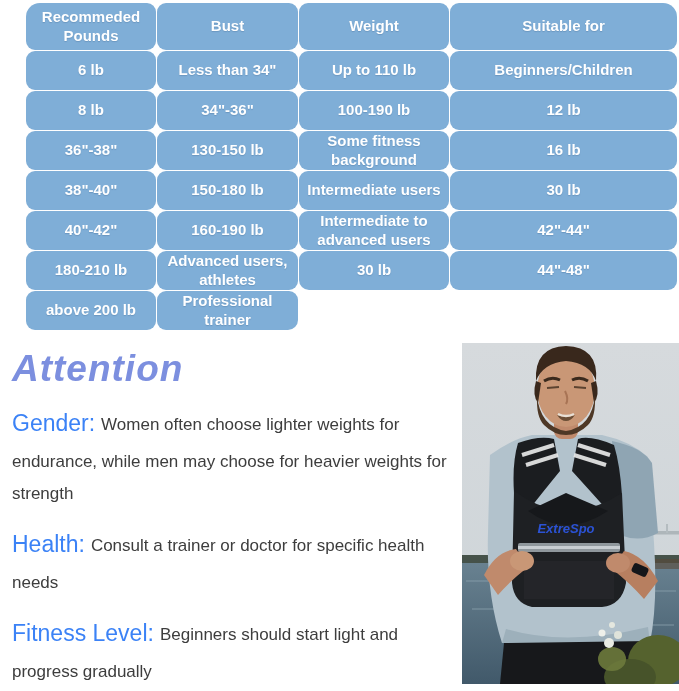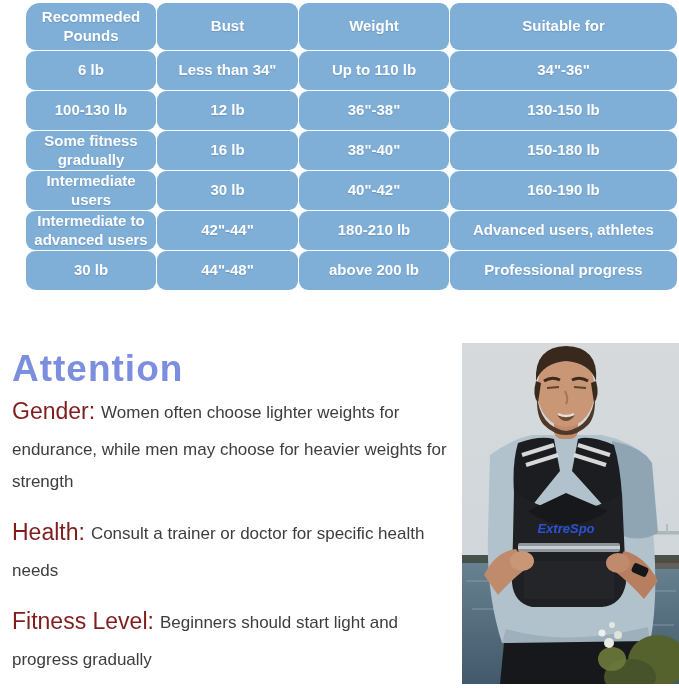--- a/index.html
+++ b/index.html
@@ -38,27 +38,29 @@
   .cell.bl { border-bottom-left-radius:10px; }
   .cell.br { border-bottom-right-radius:10px; }
 
   
   .content {
     position:absolute; left:12px; top:348px; width:448px;
   }
   .attention-heading {
     font-size:37px;
     font-weight:bold;
+    font-style:italic;
     color:#7C8FDF;
     letter-spacing:1px;
+    margin-bottom:12px;
   }
   .para { margin-bottom:13px; font-size:17px; color:#3d3d3d; line-height:1.9; }
   .para .label {
     font-size:23px;
-    color:#7f1d1d;
+    color:#3b82f6;
     margin-right:6px;
     vertical-align:-1px;
   }
 
   
   .photo {
     position:absolute; left:462px; top:343px; width:217px; height:341px;
     overflow:hidden;
   }
   .photo svg { display:block; }
@@ -68,47 +70,49 @@
 
 <div class="size-table">
   <div class="cell hdr tl">Recommeded Pounds</div>
   <div class="cell hdr">Bust</div>
   <div class="cell hdr">Weight</div>
   <div class="cell hdr tr">Suitable for</div>
 
   <div class="cell">6 lb</div>
   <div class="cell">Less than 34"</div>
   <div class="cell">Up to 110 lb</div>
-
+  <div class="cell">Beginners/Children</div>
+
+  <div class="cell">8 lb</div>
   <div class="cell">34"-36"</div>
-  <div class="cell">100-130 lb</div>
+  <div class="cell">100-190 lb</div>
 
   <div class="cell">12 lb</div>
   <div class="cell">36"-38"</div>
   <div class="cell">130-150 lb</div>
-  <div class="cell">Some fitness gradually</div>
+  <div class="cell">Some fitness background</div>
 
   <div class="cell">16 lb</div>
   <div class="cell">38"-40"</div>
   <div class="cell">150-180 lb</div>
   <div class="cell">Intermediate users</div>
 
   <div class="cell">30 lb</div>
   <div class="cell">40"-42"</div>
   <div class="cell">160-190 lb</div>
   <div class="cell">Intermediate to advanced users</div>
 
   <div class="cell">42"-44"</div>
   <div class="cell">180-210 lb</div>
   <div class="cell">Advanced users, athletes</div>
 
   <div class="cell bl">30 lb</div>
   <div class="cell">44"-48"</div>
   <div class="cell">above 200 lb</div>
-  <div class="cell br">Professional progress</div>
+  <div class="cell br">Professional trainer</div>
 </div>
 
 <div class="content">
   <div class="attention-heading">Attention</div>
 
   <p class="para"><span class="label">Gender:</span><span>Women often choose lighter weights for endurance, while men may choose for heavier weights for strength</span></p>
 
   <p class="para"><span class="label">Health:</span><span>Consult a trainer or doctor for specific health needs</span></p>
 
   <p class="para"><span class="label">Fitness Level:</span><span>Beginners should start light and progress gradually</span></p>

